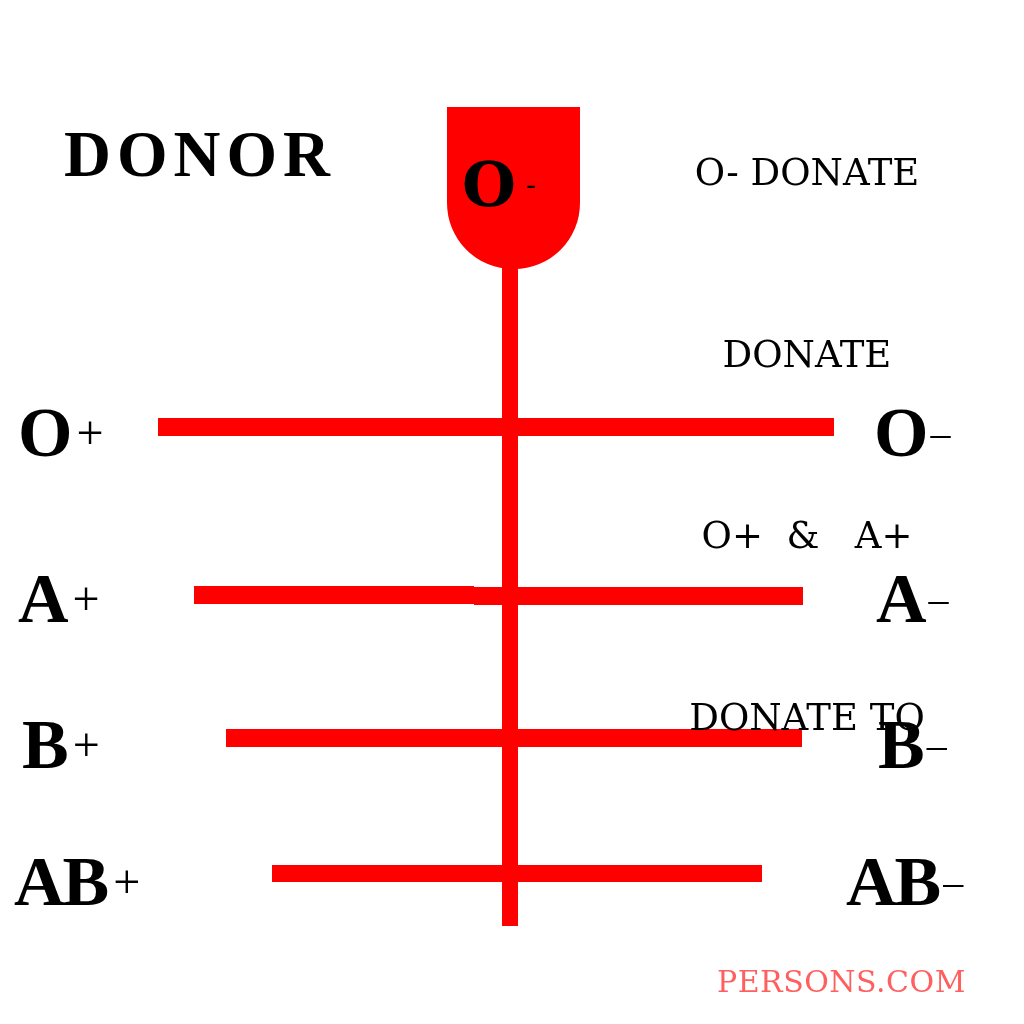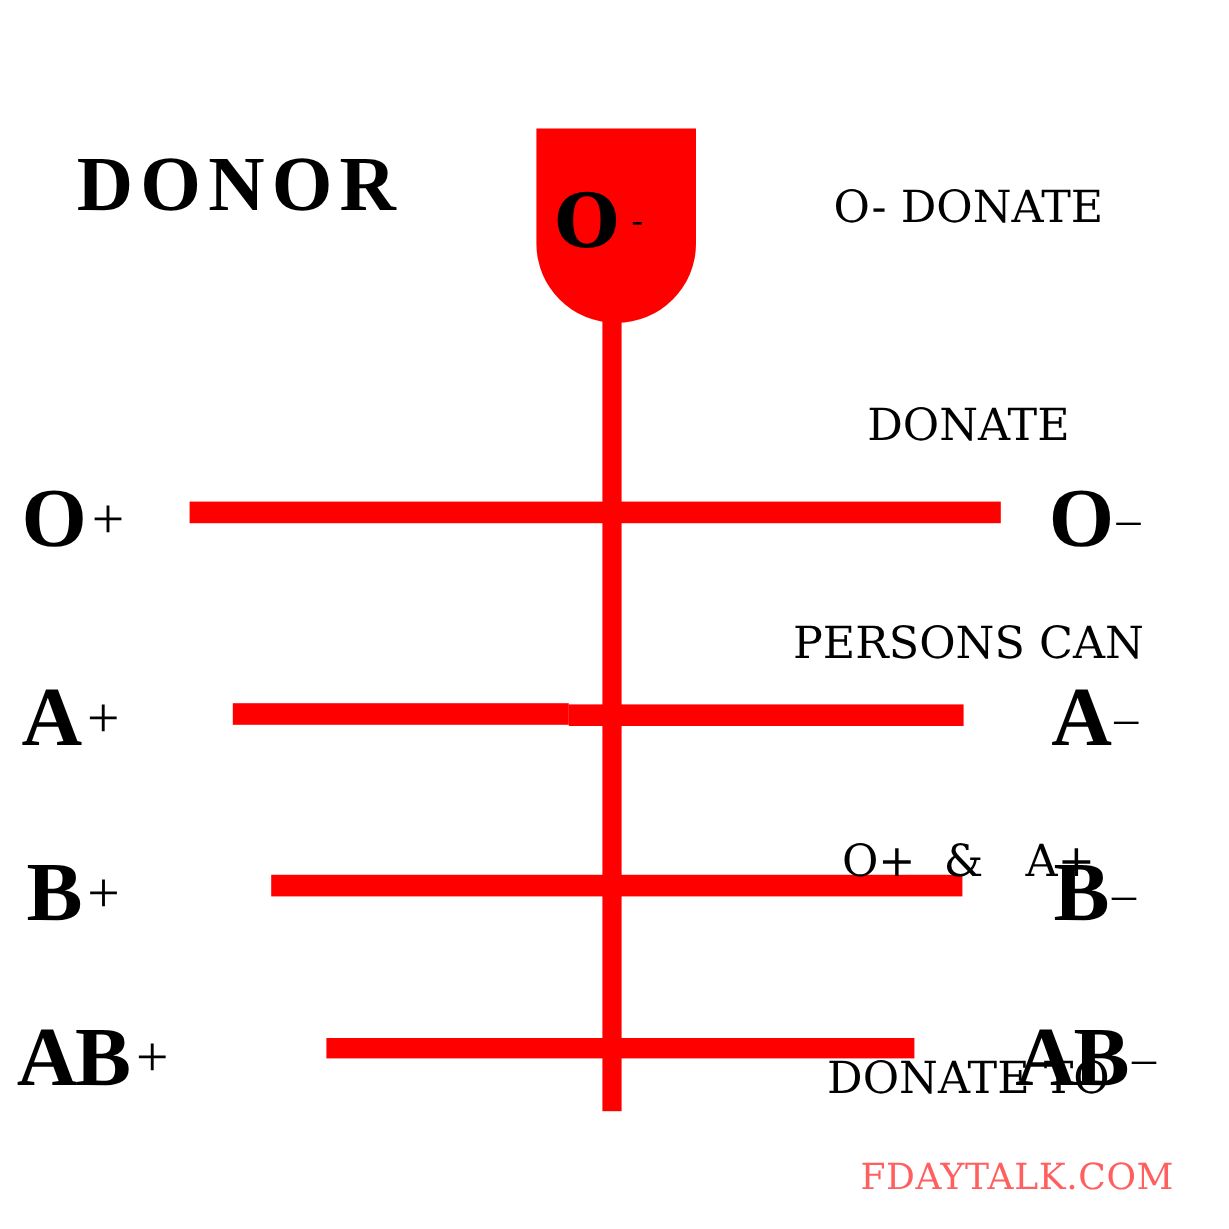--- a/index.html
+++ b/index.html
@@ -103,21 +103,20 @@
 
 <div class="abs hline" style="left:158px; top:418px; width:676px;"></div>
 <div class="abs hline" style="left:194px; top:586px; width:280px;"></div>
 <div class="abs hline" style="left:474px; top:587px; width:329px;"></div>
 <div class="abs hline" style="left:226px; top:729px; width:576px;"></div>
 <div class="abs hline" style="left:272px; top:865px; width:490px; height:17px;"></div>
 
 <div class="abs info">
   <div>O- DONATE</div>
   <div>DONATE</div>
-  <div>PERSONS CAN</div>
   <div>O+  &amp;   A+</div>
   <div>DONATE TO</div>
   
 </div>
 
 <div class="abs grp left" style="left:18px; top:398px;">
   <span class="letters">O</span>
   <span class="sign">+</span>
 </div>
 <div class="abs grp left" style="left:18px; top:564px;">
@@ -143,13 +142,13 @@
 </div>
 <div class="abs grp right" style="left:878px; top:710px;">
   <span class="letters">B</span>
   <span class="sign">–</span>
 </div>
 <div class="abs grp right" style="left:846px; top:847px;">
   <span class="letters">AB</span>
   <span class="sign">–</span>
 </div>
 
-<div class="abs footer" style="color:#ff5f5f;">FDAYTALK.COM</div>
+<div class="abs footer" style="color:#ff5f5f;">PERSONS.COM</div>
 
 </body></html>

